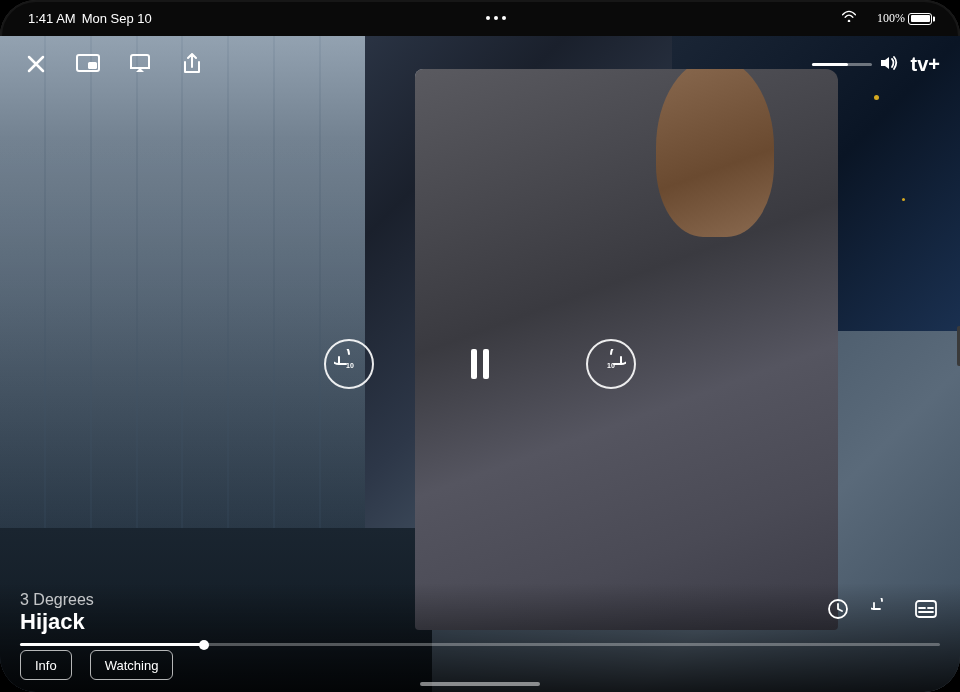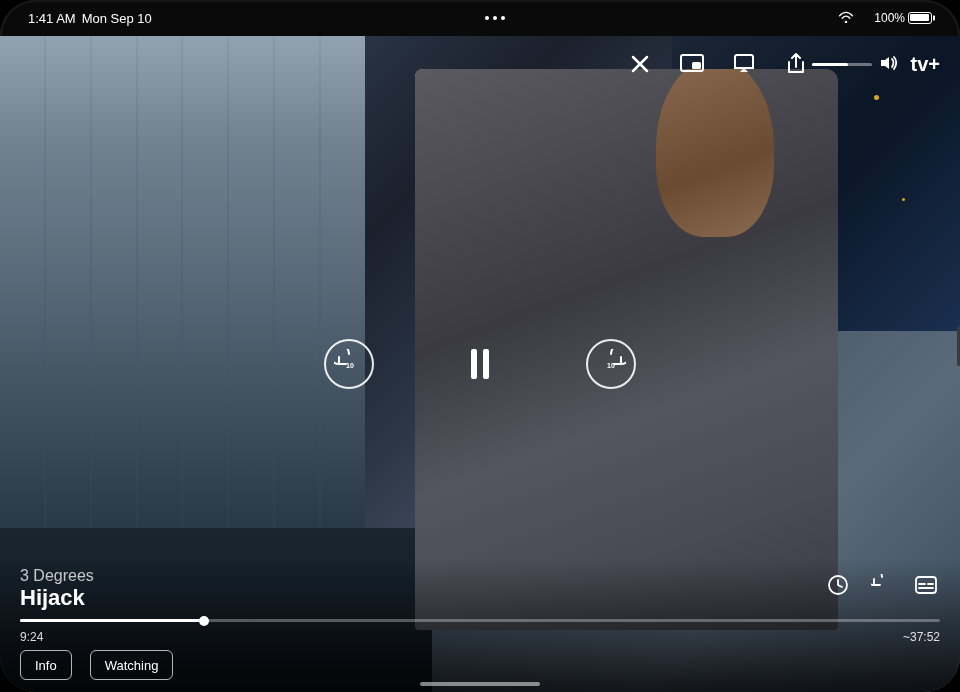--- a/index.html
+++ b/index.html
@@ -35,21 +35,21 @@
       align-items: center;
       justify-content: space-between;
       padding: 0 28px;
       z-index: 100;
       color: #fff;
       font-size: 13px;
       font-weight: 500;
     }
     .status-left { display: flex; align-items: center; gap: 6px; }
     .status-center { display: flex; align-items: center; gap: 4px; }
-    .status-right { display: flex; align-items: flex-start; gap: 20px; }
+    .status-right { display: flex; align-items: flex-end; gap: 20px; font-family: Liberation Serif, serif; }
 
     .status-dot { width: 4px; height: 4px; background: #fff; border-radius: 50%; }
 
     
     .wifi-icon svg { width: 16px; height: 12px; fill: #fff; }
     
     .battery-container { display: flex; align-items: center; gap: 3px; font-size: 12px; }
     .battery-icon {
       width: 24px; height: 12px;
       border: 1.5px solid #fff;
@@ -196,21 +196,21 @@
 
     
     .top-controls {
       position: absolute;
       top: 0;
       left: 0;
       right: 0;
       height: 56px;
       display: flex;
       align-items: center;
-      justify-content: flex-end;
+      justify-content: space-between;
       padding: 8px 20px;
       z-index: 50;
     }
 
     .top-left-controls {
       display: flex;
       align-items: center;
       gap: 20px;
     }
 
@@ -623,24 +623,20 @@
         </div>
       </div>
 
       <div class="progress-container">
         <div class="progress-track">
           <div class="progress-fill"></div>
           <div class="progress-dot"></div>
         </div>
       </div>
 
-      <div class="time-row">
-        <span class="time-current">9:24</span>
-        <span class="time-remaining">~37:52</span>
-      </div>
 
       <div class="action-buttons">
         <button class="action-pill">Info</button>
         <button class="action-pill">Watching</button>
       </div>
     </div>
 
   </div>
 
   <div class="home-indicator"></div>

